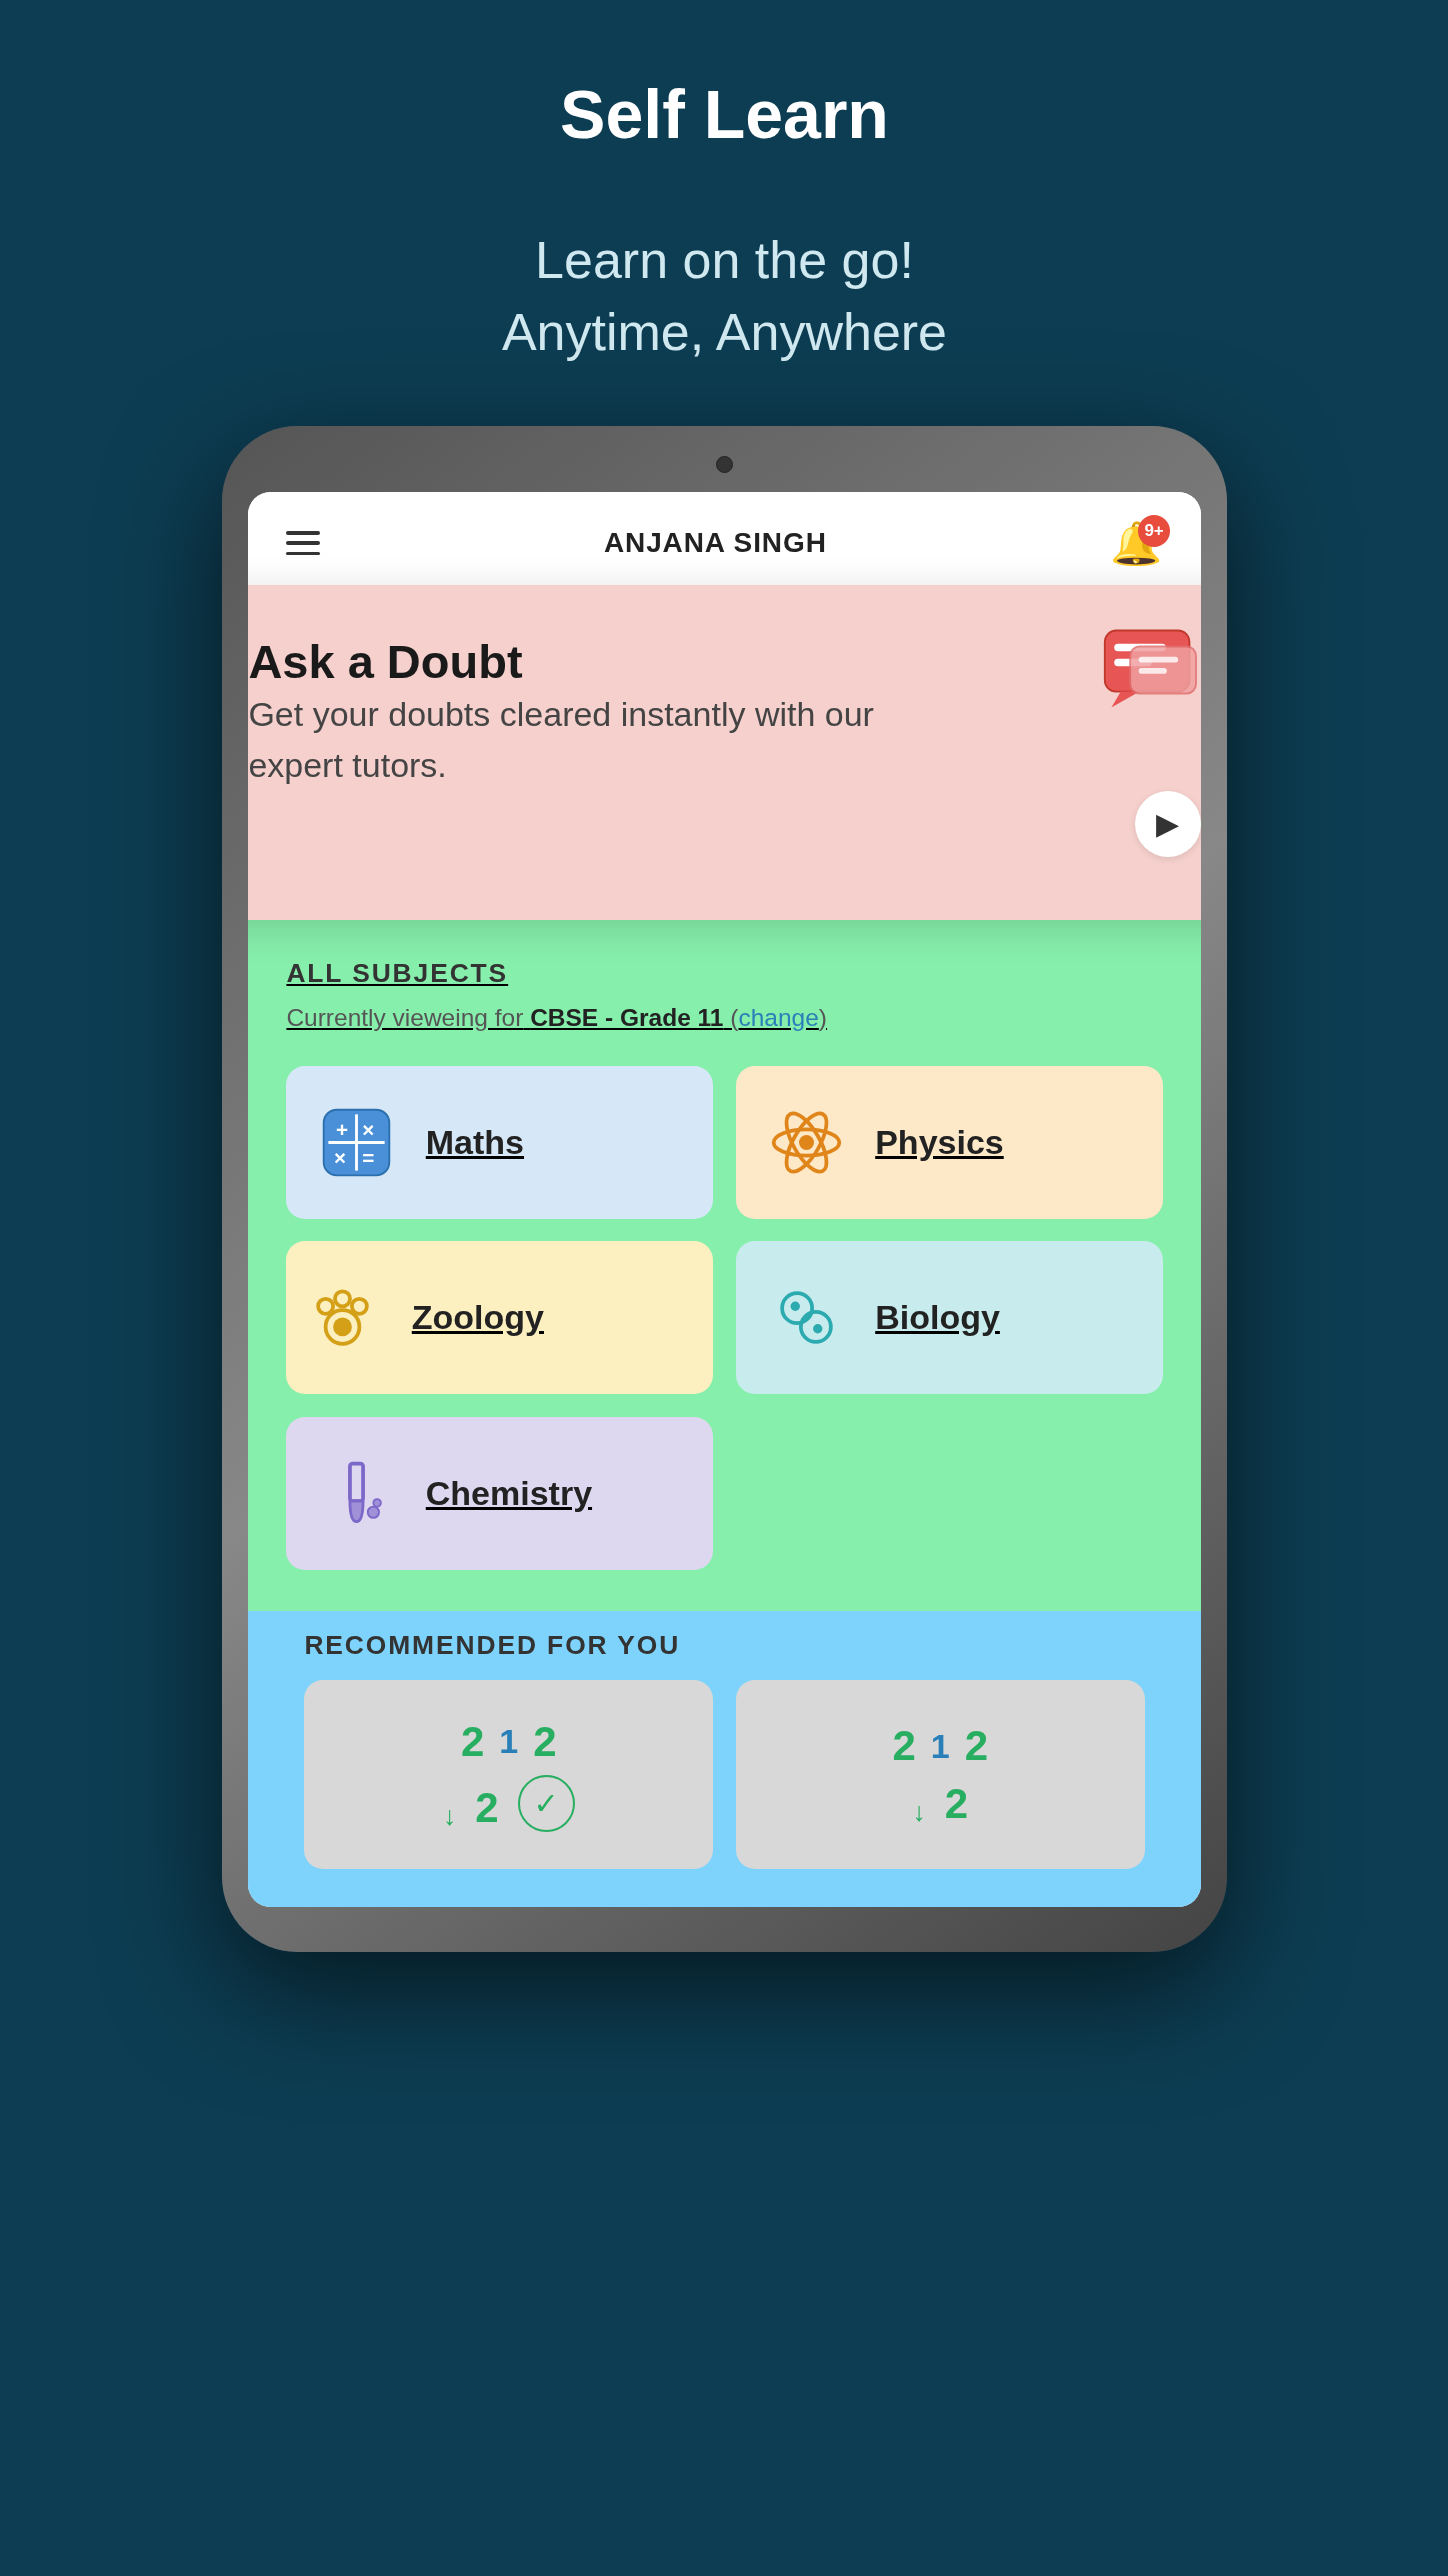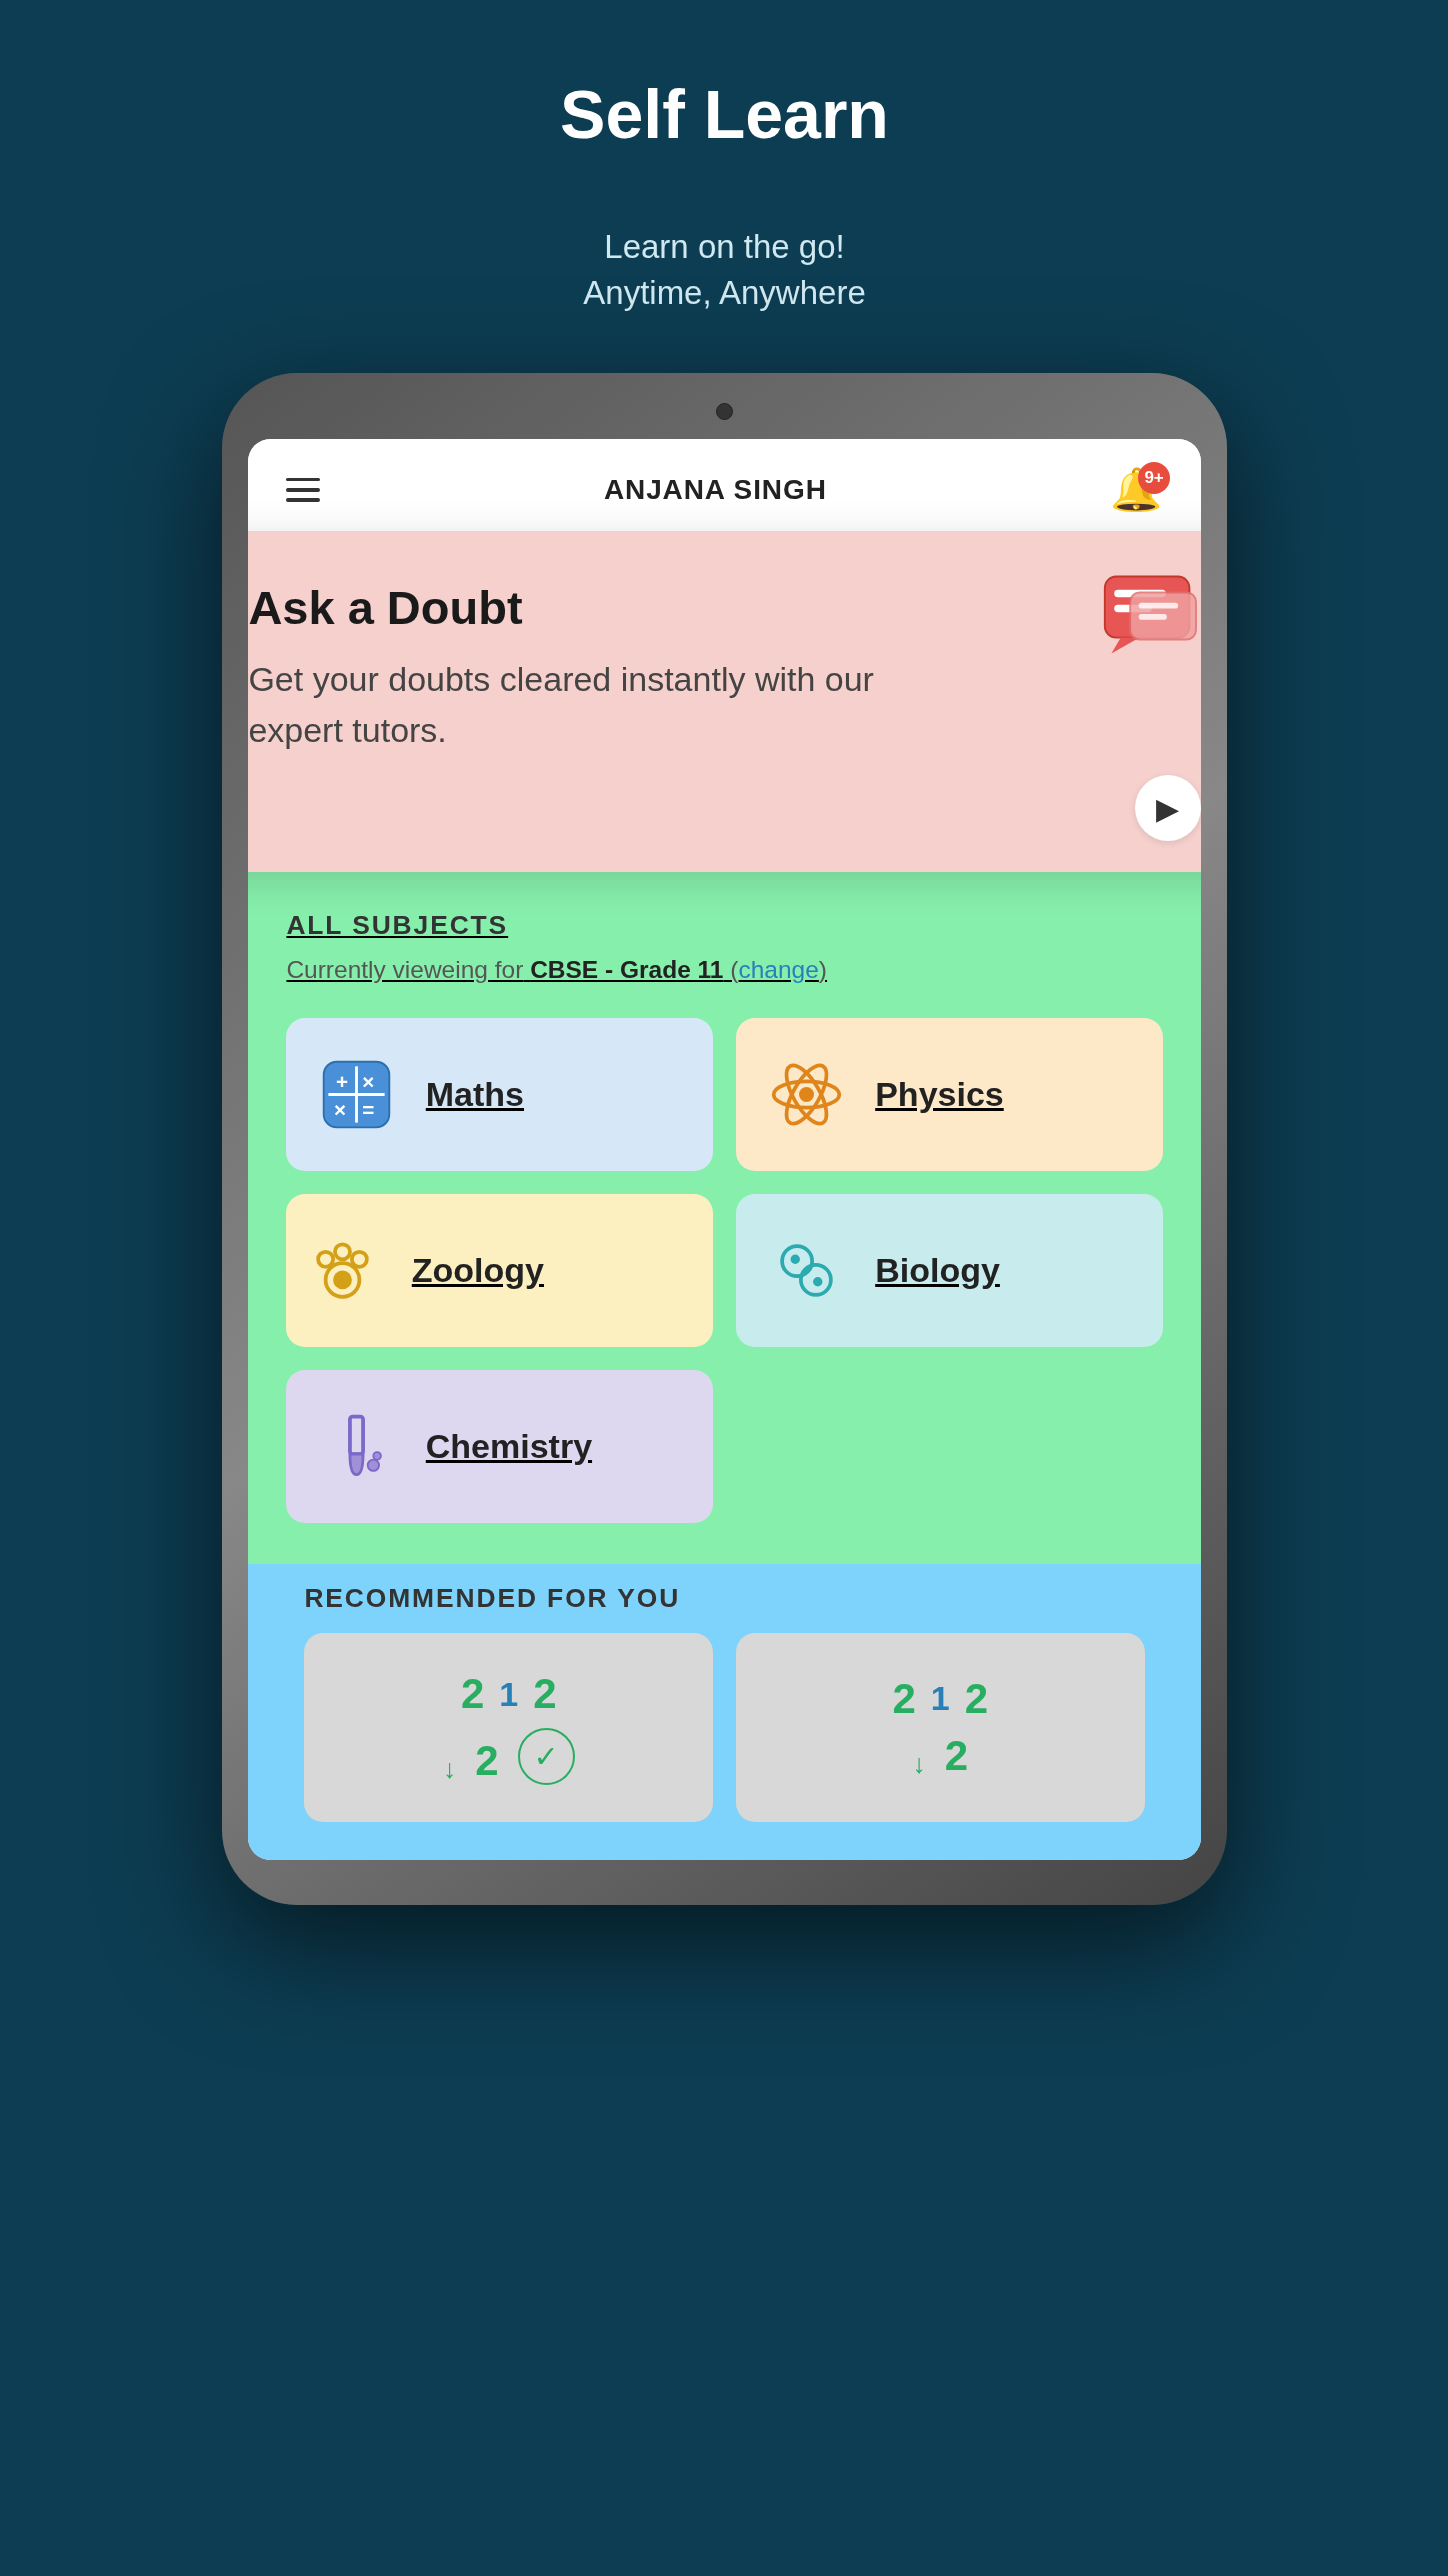--- a/index.html
+++ b/index.html
@@ -24,21 +24,21 @@
       gap: 48px;
     }
     .hero-title {
       color: #ffffff;
       font-size: 68px;
       font-weight: 800;
       margin-bottom: 22.6px;
     }
     .hero-subtitle {
       color: #d0e8f0;
-      font-size: 33px;
+      font-size: 52px;
       text-align: center;
       line-height: 1.4;
     }
 
     
     .tablet-frame {
       width: 1005px;
       background: linear-gradient(145deg, #555, #888, #444);
       border-radius: 75px;
       padding: 30px 26.4px 45px;
@@ -111,24 +111,23 @@
 
     
     .doubt-card-wrapper {
       position: relative;
       z-index: 10;
       margin: -9.4px -57px 0;
     }
     .doubt-card {
       background: #f5d0cc;
       border-radius: 30px;
-      padding: 49px 57px 31px;
+      padding: 49px 57px 63px;
       display: flex;
       flex-direction: column;
-      gap: 19px;
       box-shadow: 0 7.5px 38px rgba(0,0,0,0.15);
       position: relative;
     }
     .doubt-card-icon {
       position: absolute;
       top: 38px;
       right: 57px;
       font-size: 85px;
     }
     .doubt-title {

